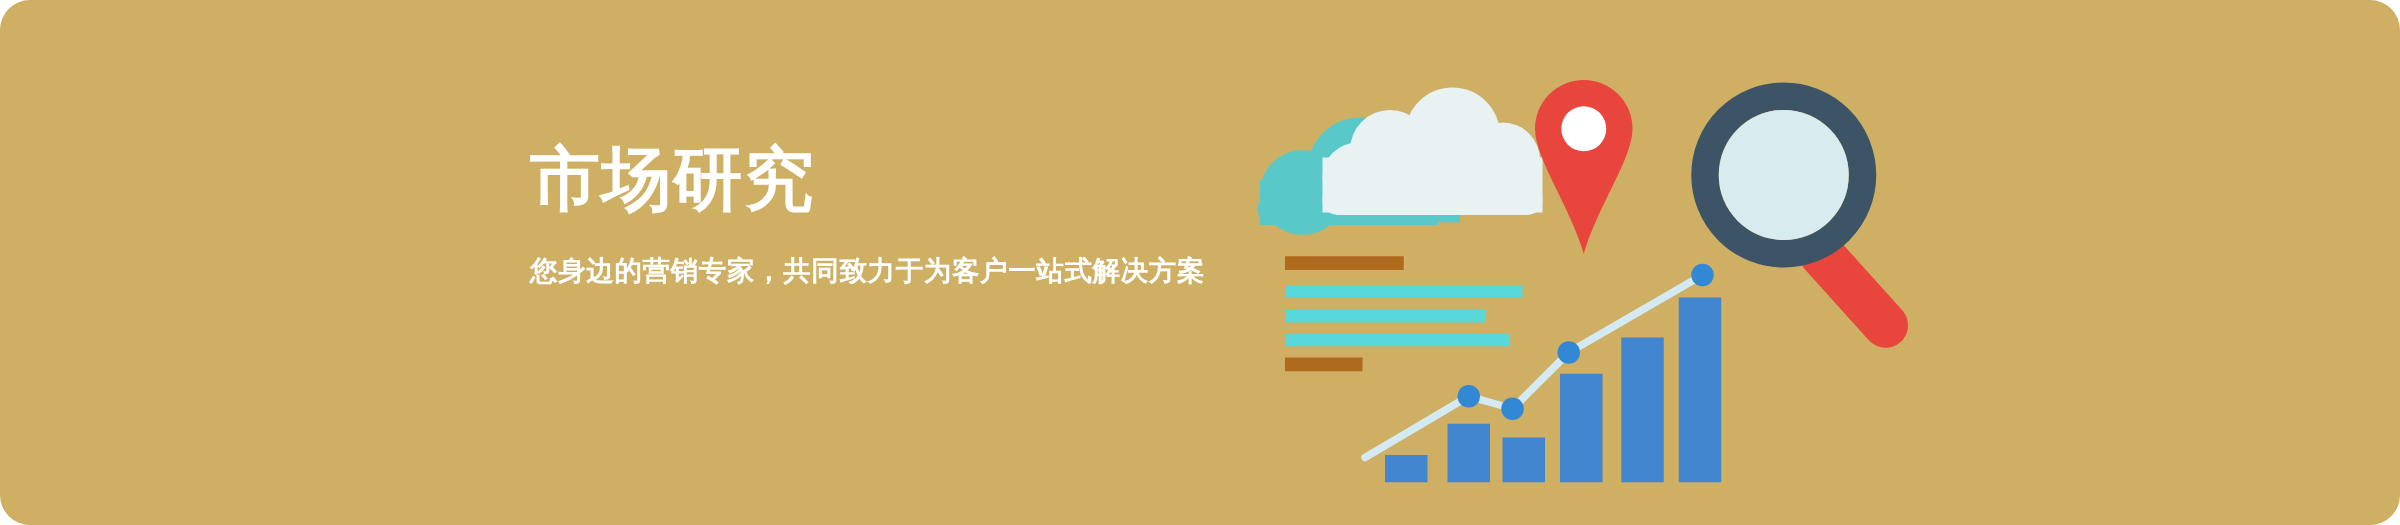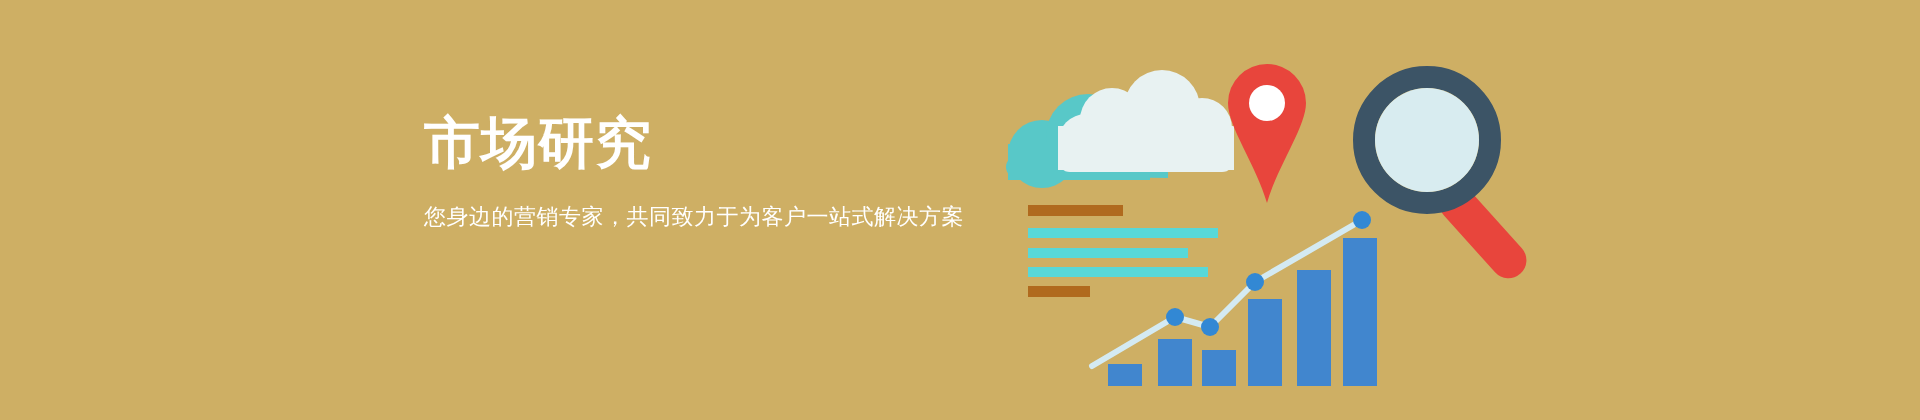--- a/index.html
+++ b/index.html
@@ -35,21 +35,21 @@
     letter-spacing: 1px;
     white-space: nowrap;
     margin: 0;
     text-rendering: optimizeLegibility;
   }
 
   .subtitle {
     color: #ffffff;
     font-size: 22px;
     line-height: 30px;
-    font-weight: normal;
+    font-weight: bold;
     letter-spacing: 0.5px;
     white-space: nowrap;
     margin: 0;
     padding-top: 28px;
   }
 
   
   #illustration {
     position: absolute;
     left: 990px;
@@ -59,21 +59,21 @@
   }
   #illustration svg {
     display: block;
     width: 580px;
     height: 350px;
   }
 </style>
 </head>
 <body>
 
-<div id="banner" style="background: rgb(206, 175, 100);">
+<div id="banner" style="background: rgb(206, 175, 100); border-radius: 24px;">
 
   <div id="text-block">
     <div class="headline">市场研究</div>
     <div class="subtitle">您身边的营销专家，共同致力于为客户一站式解决方案</div>
   </div>
 
   <div id="illustration">
     <svg viewBox="0 0 580 350" xmlns="http://www.w3.org/2000/svg">
 
       <g>

